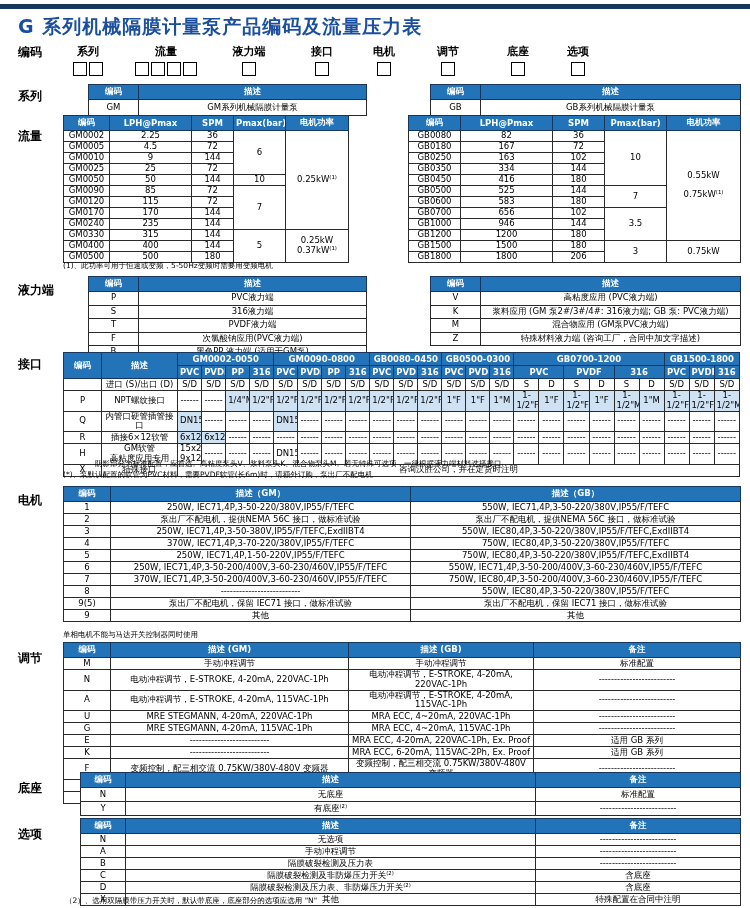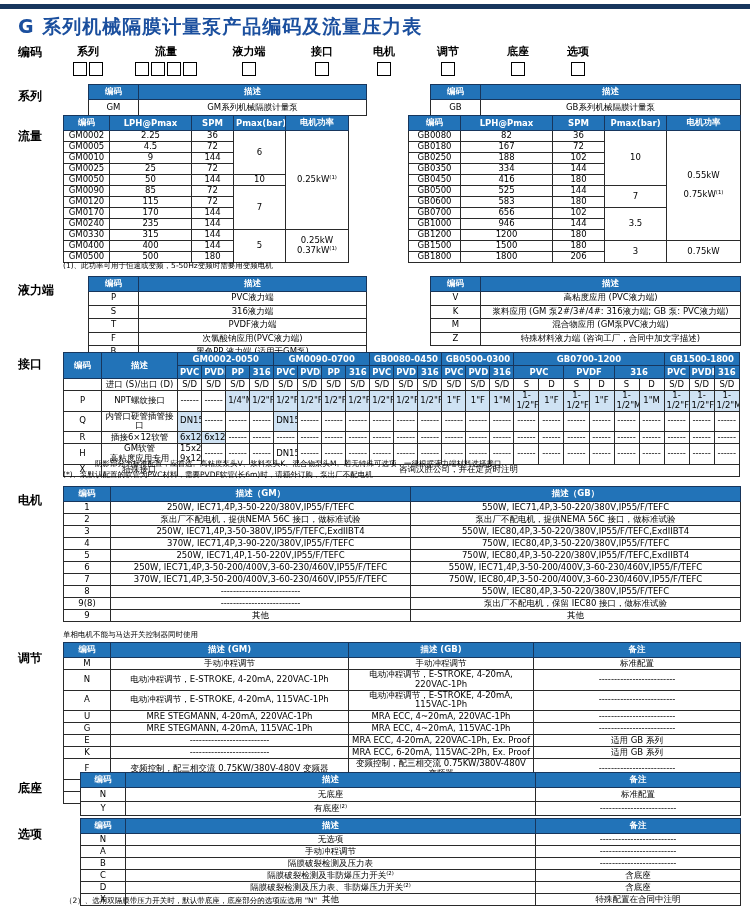--- a/index.html
+++ b/index.html
@@ -231,21 +231,21 @@
 
 0.75kW⁽¹⁾</td>
       </tr>
       <tr>
         <td>GB0180</td>
         <td>167</td>
         <td>72</td>
       </tr>
       <tr>
         <td>GB0250</td>
-        <td>188</td>
+        <td>163</td>
         <td>102</td>
       </tr>
       <tr>
         <td>GB0350</td>
         <td>334</td>
         <td>144</td>
       </tr>
       <tr>
         <td>GB0450</td>
         <td>416</td>
@@ -387,21 +387,21 @@
       <col style="width: 25px;">
       <col style="width: 25px;">
       <col style="width: 25px;">
       <col style="width: 25px;">
     </colgroup>
     <thead>
       <tr>
         <th rowspan="2">编码</th>
         <th rowspan="2" class="l">描述</th>
         <th colspan="4">GM0002-0050</th>
-        <th colspan="4">GM0090-0700</th>
+        <th colspan="4">GM0090-0800</th>
         <th colspan="3">GB0080-0450</th>
         <th colspan="3">GB0500-0300</th>
         <th colspan="6">GB0700-1200</th>
         <th colspan="3">GB1500-1800</th>
       </tr>
       <tr>
         <th>PVC</th>
         <th>PVDF</th>
         <th>PP</th>
         <th>316</th>
@@ -596,21 +596,21 @@
         <td class="l">泵出厂不配电机，提供NEMA 56C 接口，做标准试验</td>
         <td class="l">泵出厂不配电机，提供NEMA 56C 接口，做标准试验</td>
       </tr>
       <tr>
         <td>3</td>
         <td class="l">250W, IEC71,4P,3-50-380V,IP55/F/TEFC,ExdIIBT4</td>
         <td class="l">550W, IEC80,4P,3-50-220/380V,IP55/F/TEFC,ExdIIBT4</td>
       </tr>
       <tr>
         <td>4</td>
-        <td class="l">370W, IEC71,4P,3-90-220/380V,IP55/F/TEFC</td>
+        <td class="l">370W, IEC71,4P,3-70-220/380V,IP55/F/TEFC</td>
         <td class="l">750W, IEC80,4P,3-50-220/380V,IP55/F/TEFC</td>
       </tr>
       <tr>
         <td>5</td>
         <td class="l">250W, IEC71,4P,1-50-220V,IP55/F/TEFC</td>
         <td class="l">750W, IEC80,4P,3-50-220/380V,IP55/F/TEFC,ExdIIBT4</td>
       </tr>
       <tr>
         <td>6</td>
         <td class="l">250W, IEC71,4P,3-50-200/400V,3-60-230/460V,IP55/F/TEFC</td>
@@ -620,23 +620,23 @@
         <td>7</td>
         <td class="l">370W, IEC71,4P,3-50-200/400V,3-60-230/460V,IP55/F/TEFC</td>
         <td class="l">750W, IEC80,4P,3-50-200/400V,3-60-230/460V,IP55/F/TEFC</td>
       </tr>
       <tr>
         <td>8</td>
         <td class="l">--------------------------</td>
         <td class="l">550W, IEC80,4P,3-50-220/380V,IP55/F/TEFC</td>
       </tr>
       <tr>
-        <td>9(8)</td>
-        <td class="l">--------------------------</td>
-        <td class="l">泵出厂不配电机，保留 IEC80 接口，做标准试验</td>
+        <td>9(5)</td>
+        <td class="l">泵出厂不配电机，保留 IEC71 接口，做标准试验</td>
+        <td class="l">泵出厂不配电机，保留 IEC71 接口，做标准试验</td>
       </tr>
       <tr>
         <td>9</td>
         <td class="l">其他</td>
         <td class="l">其他</td>
       </tr>
     </tbody>
   </table>
 <div class="note" style="left:63px;top:630px;">单相电机不能与马达开关控制器同时使用</div>
 

